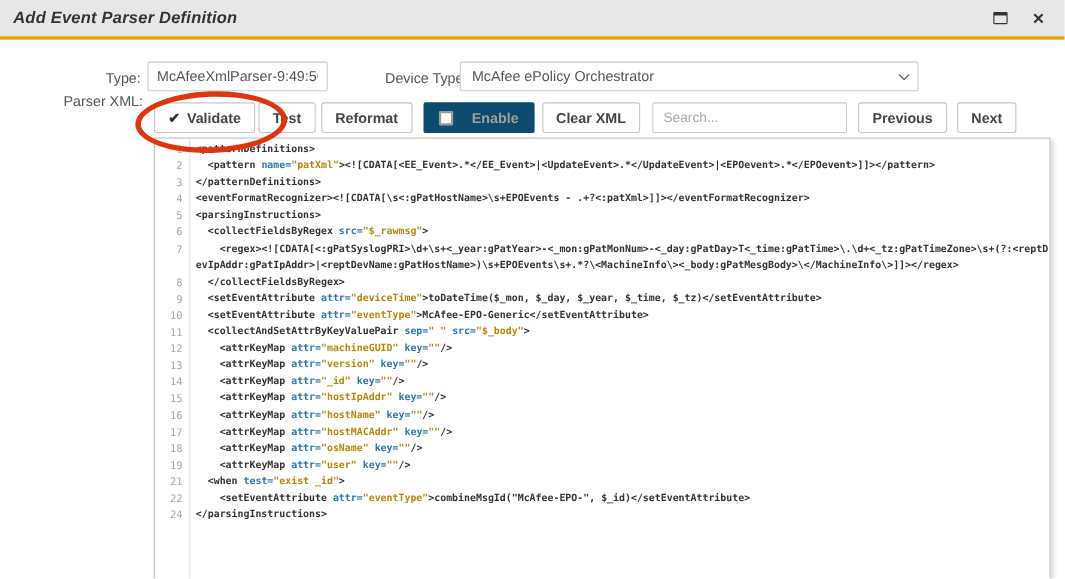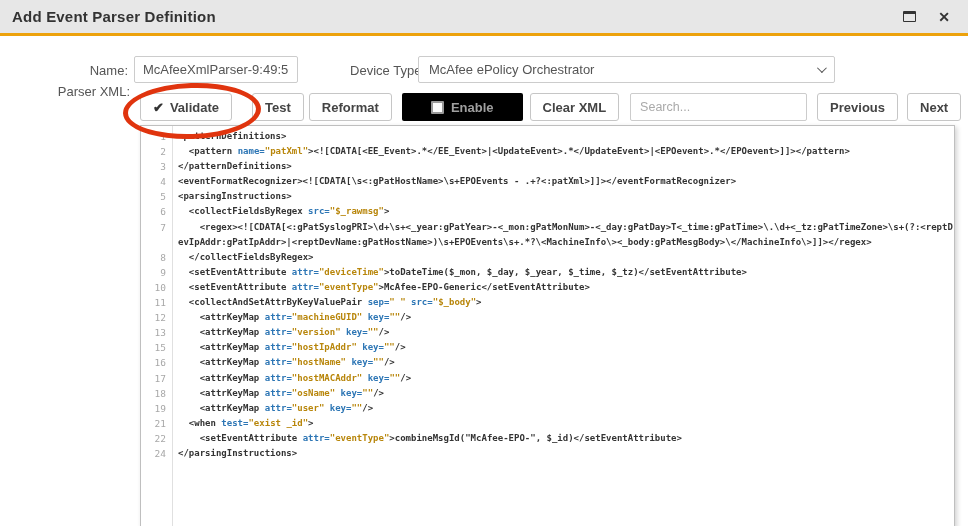--- a/index.html
+++ b/index.html
@@ -5,21 +5,21 @@
   :root{
     --accent:#eda20c; --red:#e0340e; --attr:#2d76b5; --val:#b8860b;
   }
   *{margin:0;padding:0;box-sizing:border-box;}
   body{font-family:"Liberation Sans",sans-serif;background:#fff;}
   .dialog{position:relative;width:968px;height:526px;background:#fff;overflow:hidden;}
 
   
   .titlebar{position:absolute;top:0;left:0;right:0;height:36px;background:#e7e7e7;
     border-bottom:3px solid var(--accent);display:flex;align-items:center;padding:0 12px;}
-  .title{font-size:15px;font-weight:bold;color:#333;letter-spacing:.2px;}
+  .title{font-size:15px;font-weight:bold;color:#333;letter-spacing:.2px;font-style:italic;}
   .win-icons{margin-left:auto;display:flex;align-items:center;gap:22px;padding-right:6px;}
   .max-ic{width:13px;height:11px;border:1.5px solid #333;border-top:3.5px solid #333;border-radius:1px;cursor:pointer;}
   .close-ic{font-size:14px;font-weight:bold;color:#333;cursor:pointer;line-height:1;}
 
   
   .lbl{position:absolute;font-size:13px;color:#555;text-align:right;}
   .lbl-name{top:63px;left:38px;width:90px;}
   .lbl-devtype{top:63px;left:328px;width:97px;}
   .lbl-parser{top:84px;left:38px;width:92px;}
   .txt-input{position:absolute;border:1px solid #ccc;border-radius:2px;background:#fff;
@@ -28,22 +28,22 @@
   .sel{position:absolute;top:56px;left:418px;width:417px;height:27px;border:1px solid #ccc;border-radius:2px;
     background:#fff;display:flex;align-items:center;padding:0 10px;font-size:13px;color:#555;cursor:pointer;}
   .chev{margin-left:auto;width:7px;height:7px;border-right:1.5px solid #555;border-bottom:1.5px solid #555;
     transform:rotate(45deg) translateY(-2px);}
 
   
   .toolbar{position:absolute;top:93px;left:140px;height:28px;display:flex;align-items:stretch;}
   .btn{background:#fff;border:1px solid #c6c6c6;border-radius:3px;font-family:"Liberation Sans",sans-serif;
     font-size:13px;font-weight:bold;color:#444;padding:0 12px;display:flex;align-items:center;gap:6px;cursor:pointer;white-space:nowrap;}
   .check-glyph{font-size:13px;color:#333;}
-  .m3{margin-left:20px;}.m5{margin-left:5px;}.m7{margin-left:7px;}.m9{margin-left:9px;}.m10{margin-left:10px;}.m11{margin-left:11px;}
-  .enable-panel{background:#000000;display:flex;align-items:center;gap:7px;padding:0 29px;border-radius:2px;}
+  .m3{margin-left:3px;}.m5{margin-left:5px;}.m7{margin-left:7px;}.m9{margin-left:9px;}.m10{margin-left:10px;}.m11{margin-left:11px;}
+  .enable-panel{background:#0c4a6e;display:flex;align-items:center;gap:17px;padding:0 14px;border-radius:2px;}
   .cb{width:13px;height:13px;background:#fcfcfc;border:2px solid #9a9a9a;border-radius:1px;cursor:pointer;flex:none;}
   .enable-label{font-size:13px;font-weight:bold;color:#9f9f9f;}
   .search{width:177px;height:28px;border:1px solid #ccc;border-radius:2px;padding:0 9px;
     font-family:"Liberation Sans",sans-serif;font-size:12.5px;color:#555;outline:none;}
   .search::placeholder{color:#aaa;}
 
   
   .ellipse{position:absolute;left:123px;top:83px;width:138px;height:56px;border:5px solid var(--red);
     border-radius:50%;transform:rotate(-2deg);pointer-events:none;z-index:5;}
 
@@ -65,21 +65,21 @@
 <div class="dialog">
 
   <div class="titlebar">
     <span class="title">Add Event Parser Definition</span>
     <span class="win-icons">
       <span class="max-ic"></span>
       <span class="close-ic">✕</span>
     </span>
   </div>
 
-  <div class="lbl lbl-name">Name:</div>
+  <div class="lbl lbl-name">Type:</div>
   <input class="txt-input inp-name" value="McAfeeXmlParser-9:49:56" style="">
 
   <div class="lbl lbl-devtype">Device Type:</div>
   <div class="sel">
     <span>McAfee ePolicy Orchestrator</span>
     <span class="chev"></span>
   </div>
 
   <div class="lbl lbl-parser">Parser XML:</div>
 
@@ -151,20 +151,24 @@
         </div>
         <div class="crow">
           <div class="ln">12</div>
           <div class="lc">    &lt;attrKeyMap <span class="xa">attr=</span><span class="xv">"machineGUID"</span> <span class="xa">key=</span><span class="xv">""</span>/&gt;</div>
         </div>
         <div class="crow">
           <div class="ln">13</div>
           <div class="lc">    &lt;attrKeyMap <span class="xa">attr=</span><span class="xv">"version"</span> <span class="xa">key=</span><span class="xv">""</span>/&gt;</div>
         </div>
         <div class="crow">
+          <div class="ln">14</div>
+          <div class="lc">    &lt;attrKeyMap <span class="xa">attr=</span><span class="xv">"_id"</span> <span class="xa">key=</span><span class="xv">""</span>/&gt;</div>
+        </div>
+        <div class="crow">
           <div class="ln">15</div>
           <div class="lc">    &lt;attrKeyMap <span class="xa">attr=</span><span class="xv">"hostIpAddr"</span> <span class="xa">key=</span><span class="xv">""</span>/&gt;</div>
         </div>
         <div class="crow">
           <div class="ln">16</div>
           <div class="lc">    &lt;attrKeyMap <span class="xa">attr=</span><span class="xv">"hostName"</span> <span class="xa">key=</span><span class="xv">""</span>/&gt;</div>
         </div>
         <div class="crow">
           <div class="ln">17</div>
           <div class="lc">    &lt;attrKeyMap <span class="xa">attr=</span><span class="xv">"hostMACAddr"</span> <span class="xa">key=</span><span class="xv">""</span>/&gt;</div>

